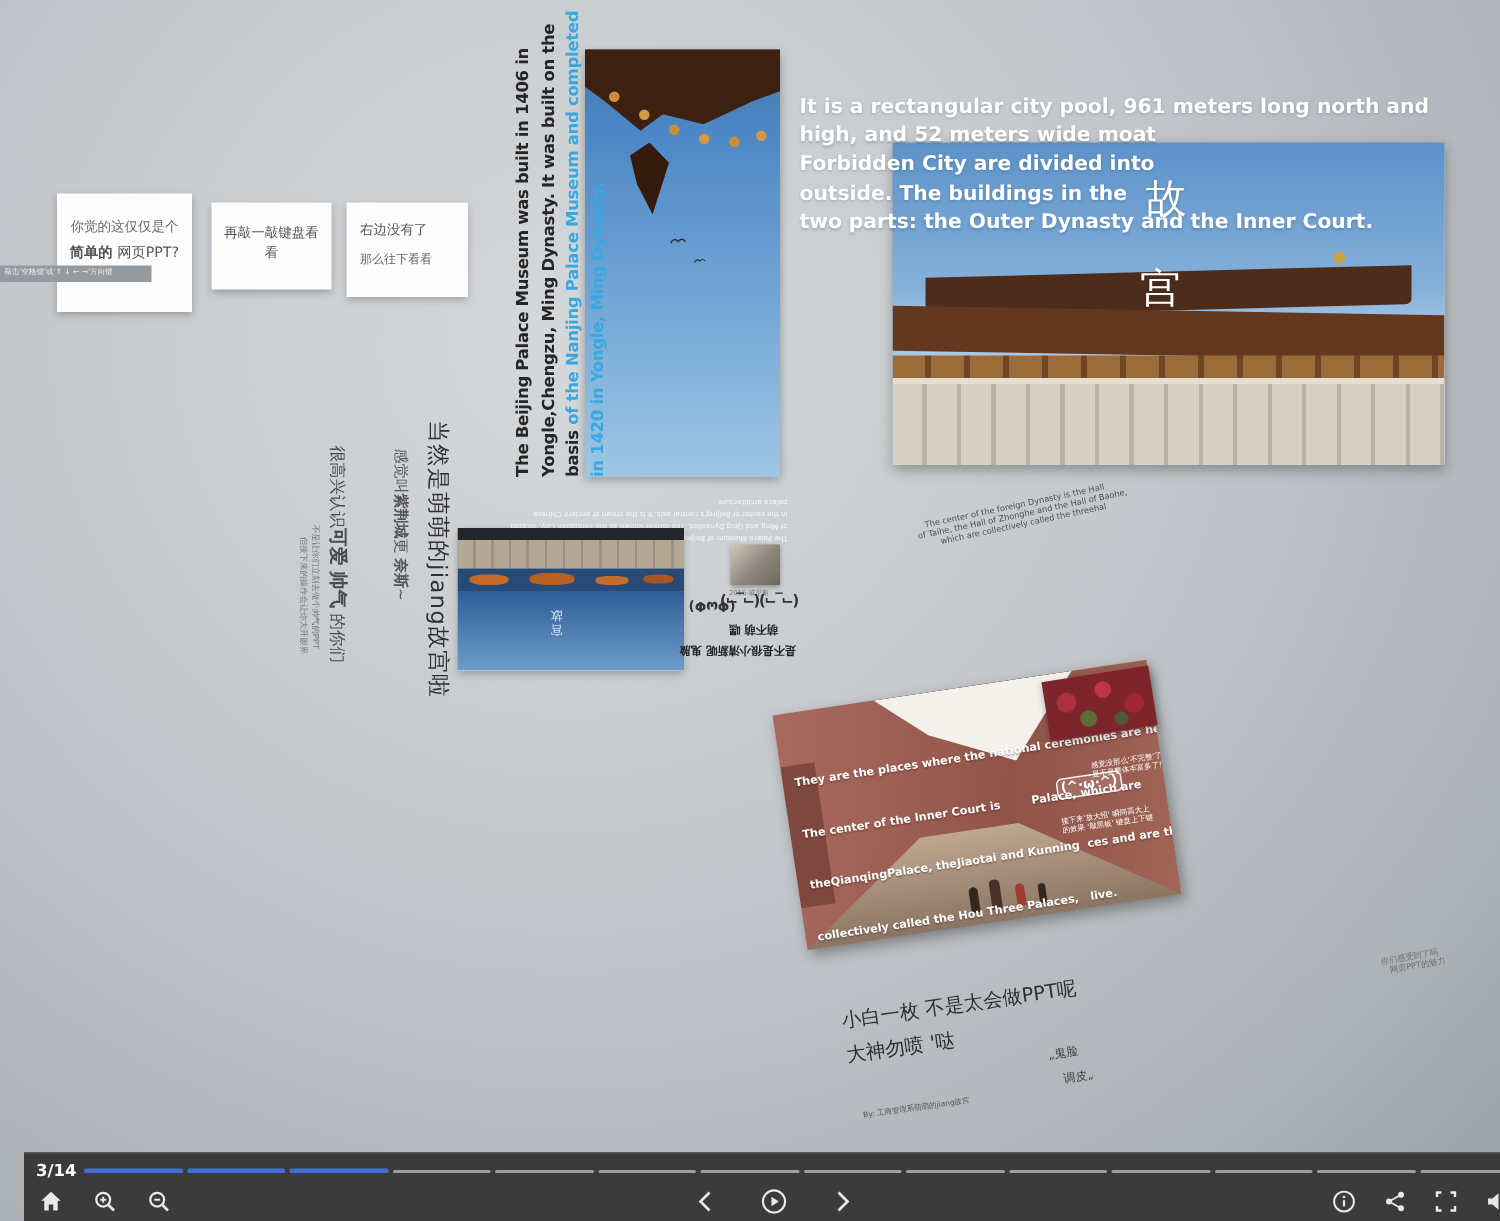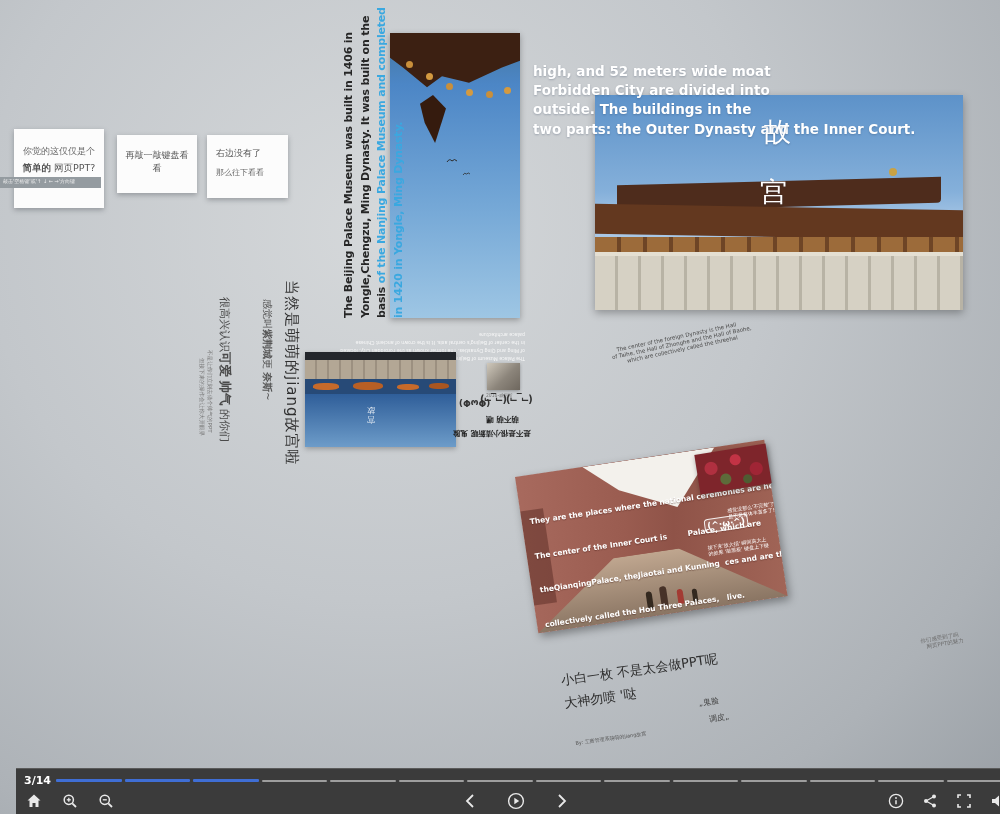--- a/index.html
+++ b/index.html
@@ -3,21 +3,21 @@
 <meta charset="utf-8">
 <style>
   html,body{margin:0;padding:0;background:#888;}
   .screen{position:relative;width:1000px;height:814px;overflow:hidden;
     font-family:"DejaVu Sans","Liberation Sans",sans-serif;
     background:radial-gradient(ellipse at 38% 28%, #d5d8da 0%, #c3c7cb 45%, #adb2b7 80%, #999fa5 100%);}
   .abs{position:absolute;}
   .r90{transform:rotate(90deg);transform-origin:0 0;white-space:nowrap;}
   .rn90{transform:rotate(-90deg);transform-origin:0 0;white-space:nowrap;}
   .r180{transform:rotate(180deg);}
-  .card{position:absolute;background:#fcfcfc;box-shadow:0 2px 5px rgba(50,55,60,.35);color:#555;}
+  .card{position:absolute;background:#fcfcfc;box-shadow:0 2px 5px rgba(50,55,60,.35);color:#555;margin-left:24px;}
   .pre{white-space:pre;}
   .whitebold{color:#fff;font-weight:bold;text-shadow:0 1px 2px rgba(20,40,70,.25);}
   .seg{flex:1;height:2px;background:#9e9e9e;border-radius:1px;}
   .seg.done{background:#3f6ed5;height:3px;}
   .toolbar{position:absolute;left:16px;bottom:0;width:100%;height:46px;background:#3b3b3b;border-top:1px solid #5a5a5a;box-sizing:border-box;}
   .tb-row1{display:flex;align-items:center;padding:4px 4px 0 8px;height:15px;}
   .page-ind{color:#fff;font-size:11px;font-weight:bold;width:32px;flex:none;}
   .progress{flex:1;display:flex;gap:3px;align-items:center;cursor:pointer;}
   .tb-row2{position:relative;height:26px;margin-top:1px;}
   .grp-left{position:absolute;left:6px;top:0;display:flex;gap:12px;}
@@ -82,20 +82,21 @@
 
   <div class="abs" style="left:595px;top:95px;width:368px;height:215px;background:linear-gradient(#5d92c9 0%,#85b0da 45%,#aac8e6 60%);box-shadow:0 3px 8px rgba(0,0,0,.3);overflow:hidden;">
     <div class="abs" style="left:6%;top:40%;width:88%;height:12%;background:#4e2c1c;transform:skewY(-1.5deg);border-radius:0 0 4px 4px;"></div>
     <div class="abs" style="left:0;top:52%;width:100%;height:14%;background:#63381f;transform:skewY(1deg);"></div>
     <div class="abs" style="left:0;top:66%;width:100%;height:9%;background:repeating-linear-gradient(90deg,#9c6b3a 0 22px,#6e4526 22px 26px);"></div>
     <div class="abs" style="left:80%;top:34%;width:8px;height:8px;border-radius:50%;background:#c9a244;"></div>
     <div class="abs" style="left:0;bottom:0;width:100%;height:25%;background:repeating-linear-gradient(90deg,#d6d1c4 0 20px,#b8b3a5 20px 23px);border-top:4px solid #e4dfd2;"></div>
   </div>
 
   <div class="abs whitebold" style="left:533px;top:62px;width:445px;font-size:13.5px;line-height:19.2px;z-index:6;">
+    <div>It is a rectangular city pool, 961 meters long north and</div>
     <div>high, and 52 meters wide moat</div>
     <div>Forbidden City are divided into</div>
     <div>outside. The buildings in the</div>
     <div>two parts: the Outer Dynasty and the Inner Court.</div>
   </div>
   <div class="abs" style="left:764px;top:114px;font-size:27px;color:#fff;font-family:'DejaVu Serif',serif;z-index:6;text-shadow:0 1px 2px rgba(20,40,70,.3);">故</div>
   <div class="abs" style="left:760px;top:174px;font-size:27px;color:#fff;font-family:'DejaVu Serif',serif;z-index:6;text-shadow:0 1px 2px rgba(20,40,70,.3);">宫</div>
 
   <div class="abs" style="left:610px;top:348px;transform:rotate(-12deg);transform-origin:0 0;">
     <div style="transform:scale(0.5);transform-origin:0 0;width:420px;font-size:11px;line-height:13px;color:#4d4d4d;">

